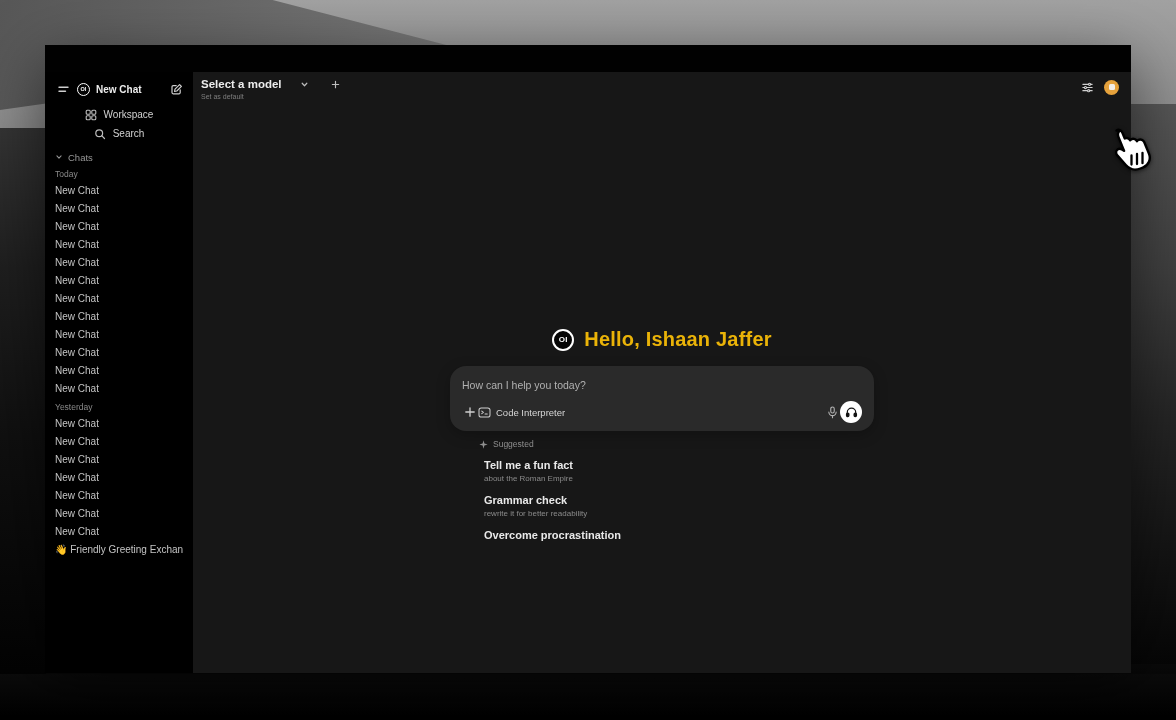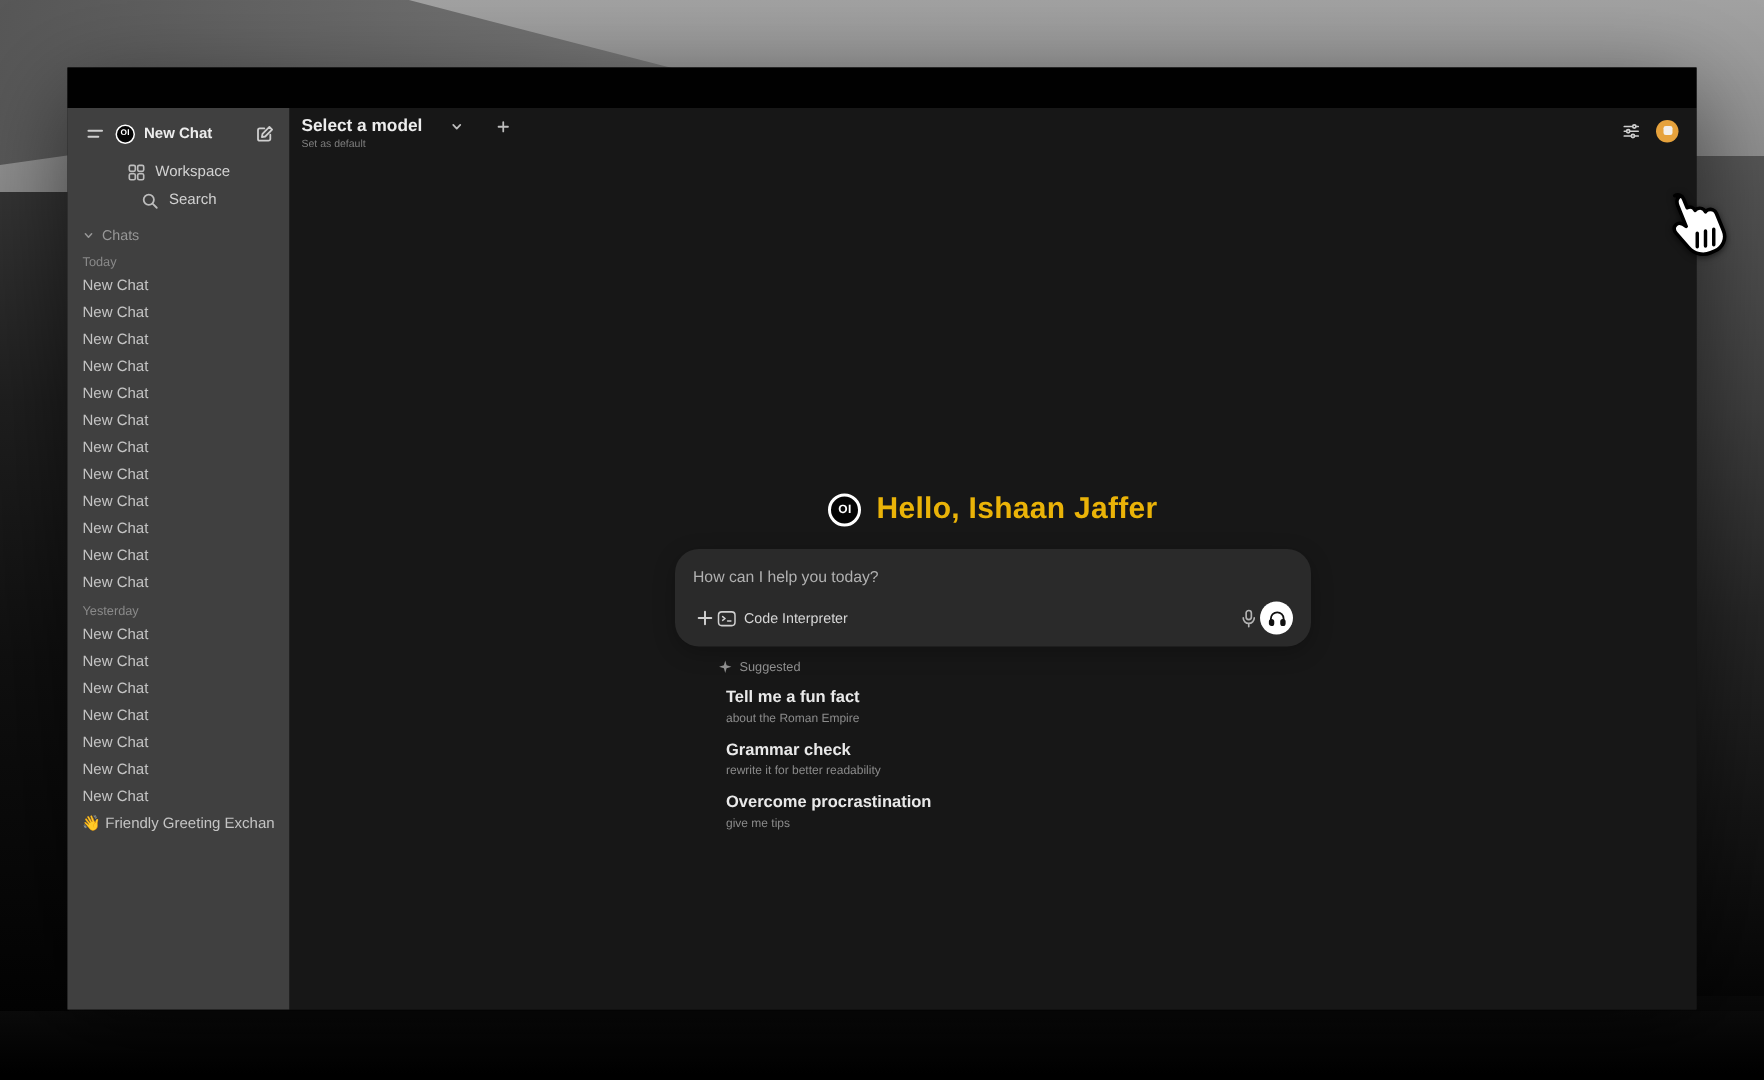--- a/index.html
+++ b/index.html
@@ -18,21 +18,21 @@
     background:linear-gradient(180deg,#565656 0%,#3f3f3f 30%,#262626 55%,#060606 100%);}
   .wp-bottom{position:absolute;left:0;bottom:0;width:100%;height:46px;background:linear-gradient(180deg,#0b0b0b,#000);}
 
   
   .window{position:absolute;left:45px;top:45px;width:1086px;height:628px;background:#171717;
     box-shadow:0 18px 60px rgba(0,0,0,.55);}
   .titlebar{height:27px;background:#010101;}
   .app{display:flex;height:601px;}
 
   
-  .sidebar{width:148px;flex:0 0 148px;background:#404040;color:#c9c9c9;overflow:hidden;padding-top:5px;}
+  .sidebar{width:148px;flex:0 0 148px;background:#000000;color:#c9c9c9;overflow:hidden;padding-top:5px;}
   .sb-header{display:flex;align-items:center;height:24px;padding:0 9px 0 10px;gap:6px;}
   .sb-title{font-size:10px;font-weight:bold;color:#ededed;white-space:nowrap;flex:1;}
   .icon-btn{display:inline-flex;align-items:center;justify-content:center;width:16px;height:16px;flex:0 0 auto;cursor:pointer;}
   .logo{width:13px;height:13px;border:1.5px solid #fff;border-radius:50%;background:#050505;color:#fff;
     display:inline-flex;align-items:center;justify-content:center;font-size:5.5px;font-weight:bold;letter-spacing:.2px;flex:0 0 auto;}
   .sb-nav{margin-top:4px;}
   .sb-row{display:flex;align-items:center;gap:7px;height:19px;padding:0 10px;font-size:10px;color:#d2d2d2;cursor:pointer;justify-content:center;}
   .sb-chats-header{display:flex;align-items:center;gap:5px;height:16px;padding:0 10px;margin-top:6px;
     font-size:9.5px;color:#979797;cursor:pointer;}
   .chat-groups{padding:0 10px;}
@@ -240,21 +240,20 @@
               <div class="sg-item">
                 <div class="sg-title">Tell me a fun fact</div>
                 <div class="sg-sub">about the Roman Empire</div>
               </div>
               <div class="sg-item">
                 <div class="sg-title">Grammar check</div>
                 <div class="sg-sub">rewrite it for better readability</div>
               </div>
               <div class="sg-item">
                 <div class="sg-title">Overcome procrastination</div>
-                <div class="sg-sub">give me tips</div>
               </div>
             </div>
         </div>
       </div>
     </main>
 
   </div>
 </div>
 
 <svg class="cursor" viewBox="0 0 48 60">

